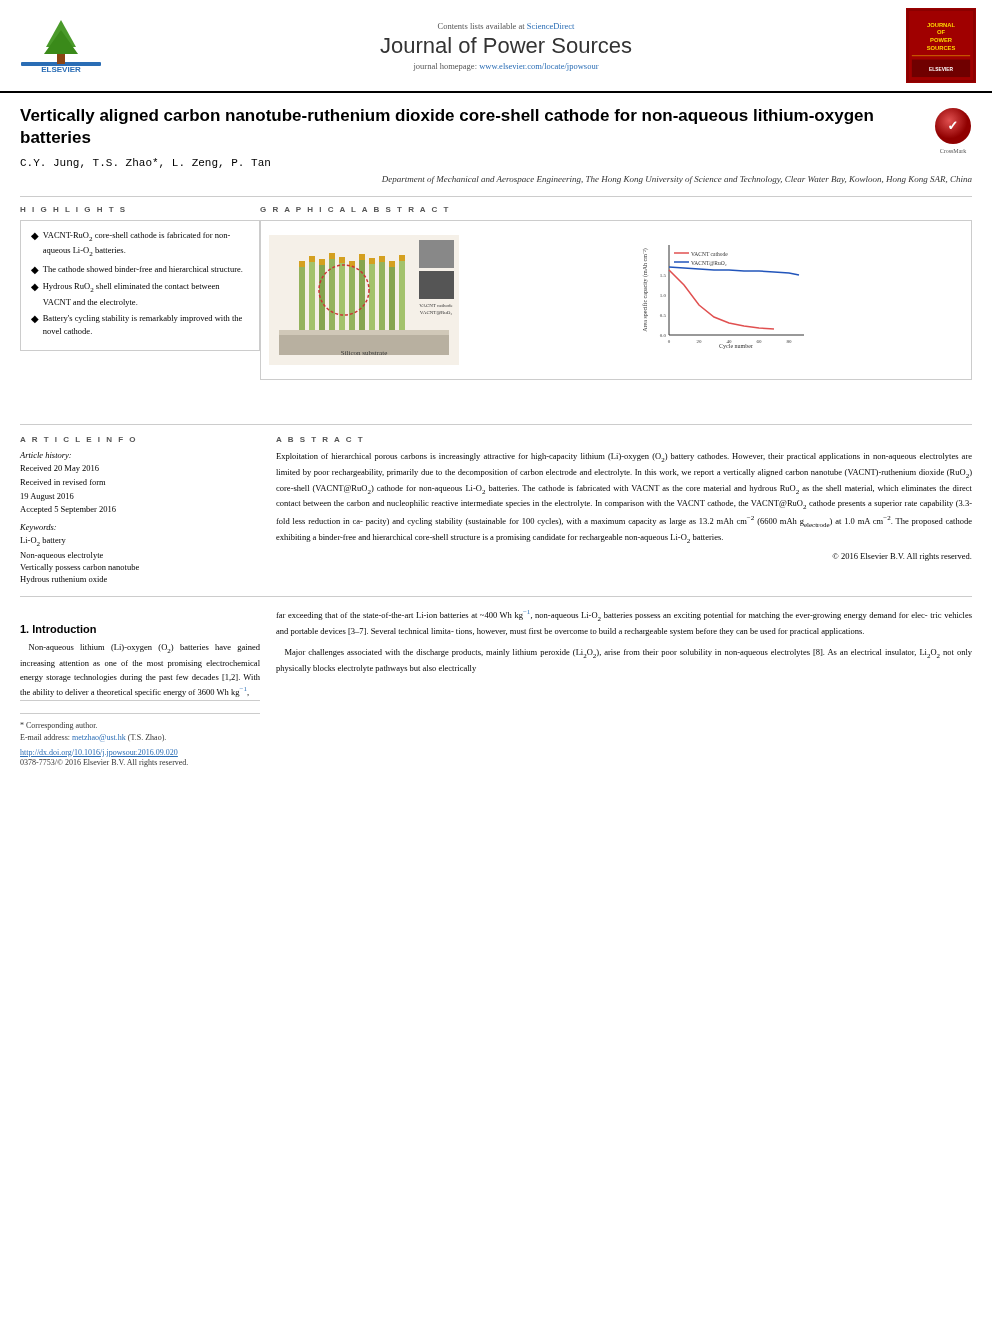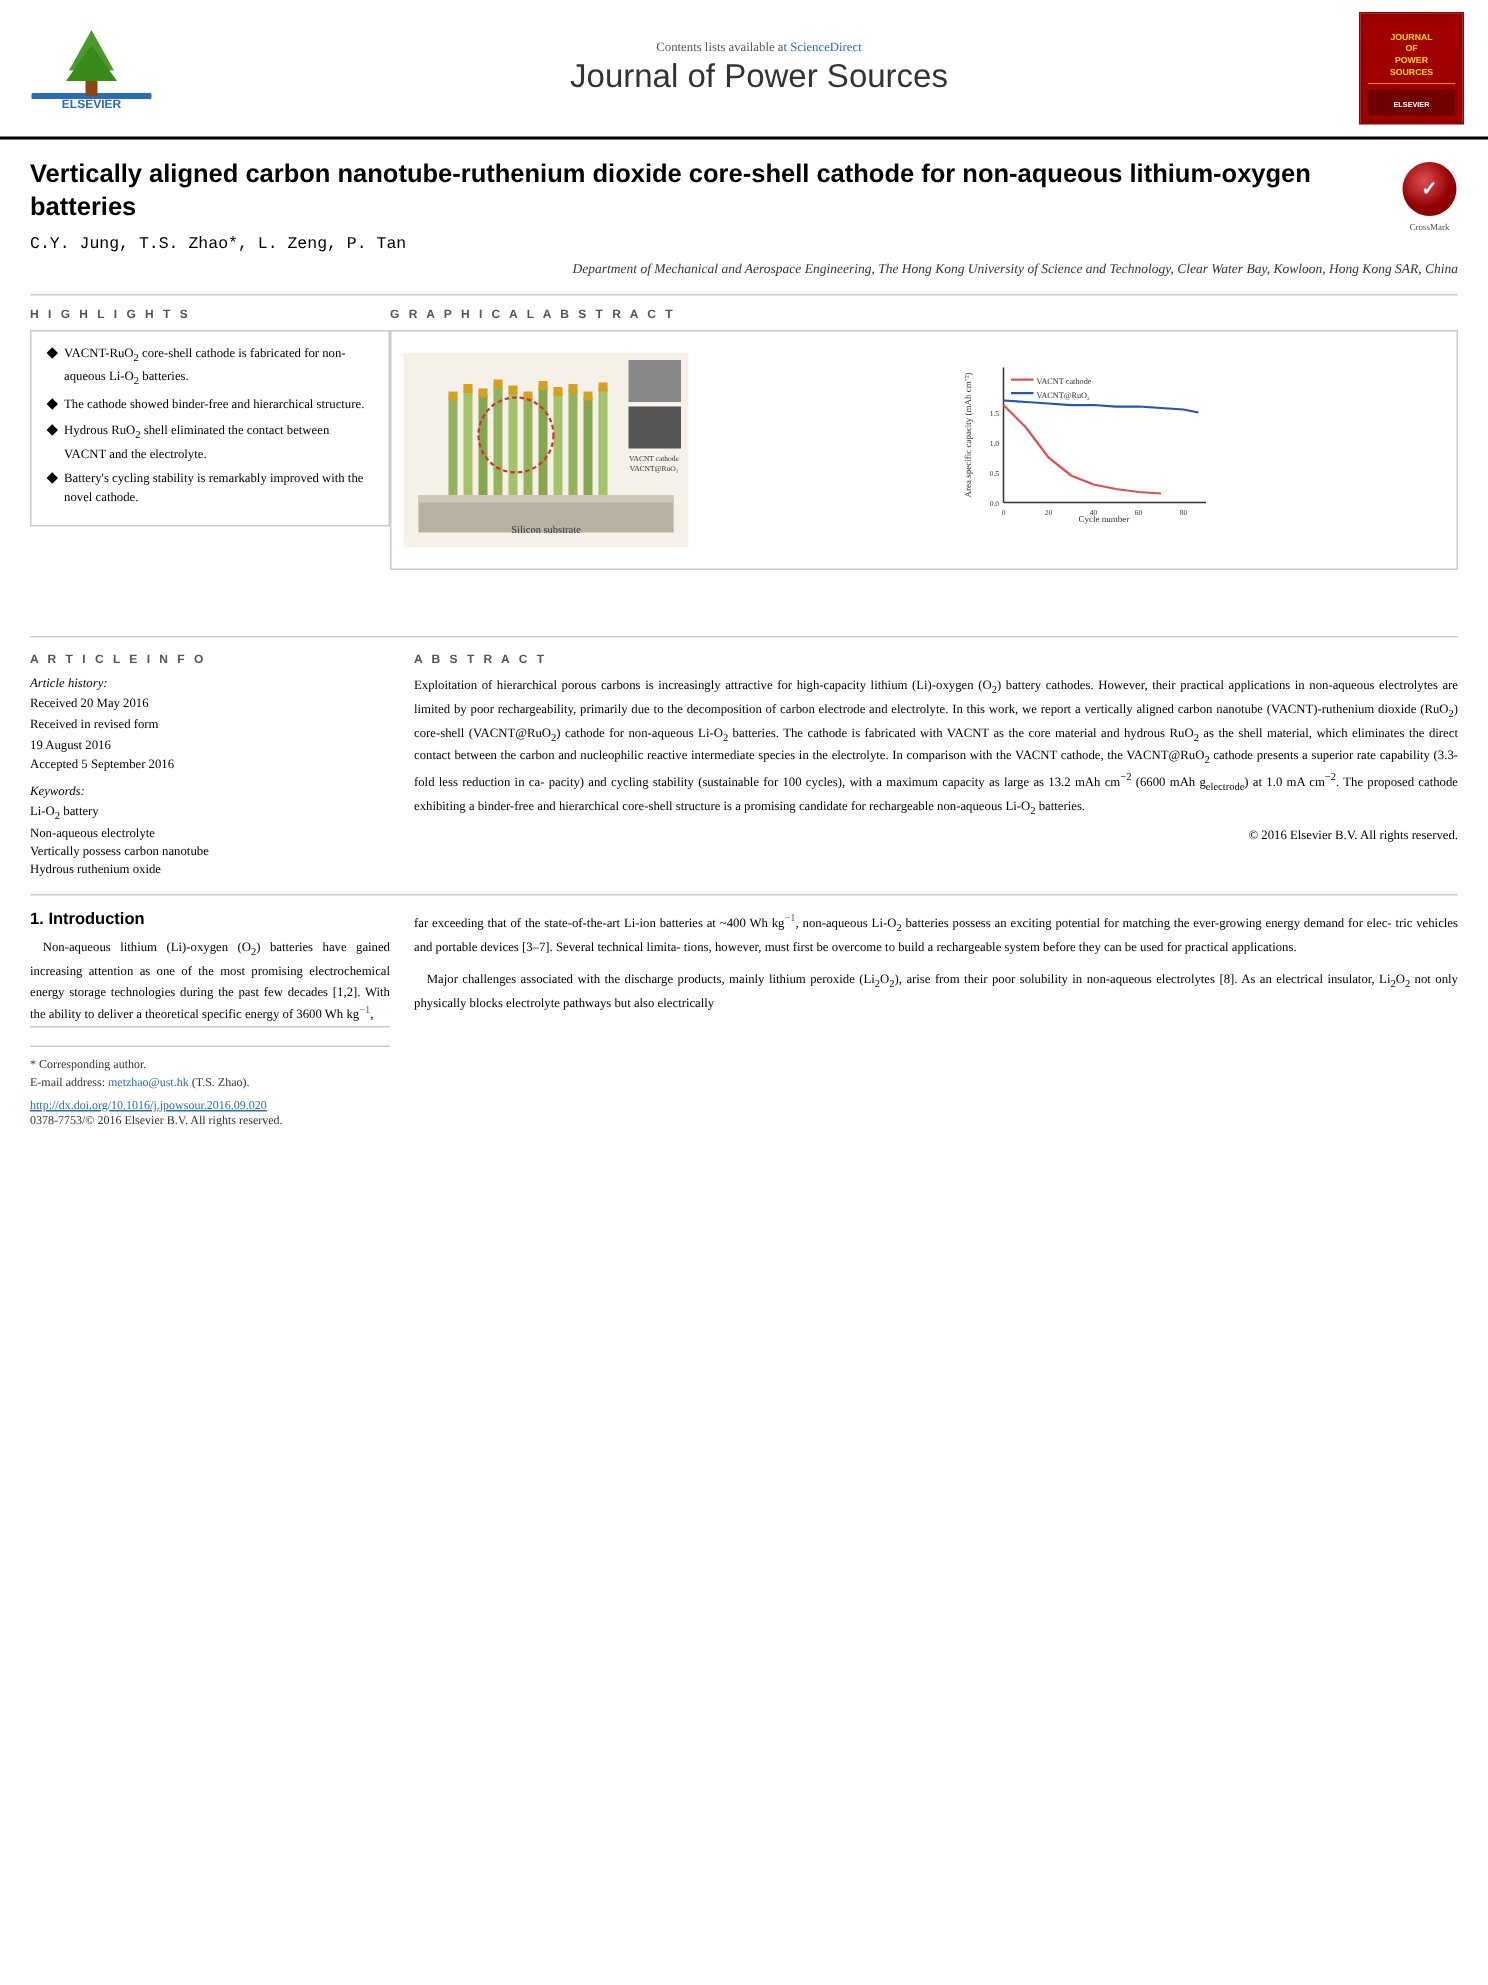--- a/index.html
+++ b/index.html
@@ -251,20 +251,21 @@
     
     .intro-section {
       border-top: 1px solid #ccc;
       padding-top: 10px;
       display: flex;
       gap: 16px;
     }
     .intro-col-left {
       width: 240px;
       flex-shrink: 0;
+      margin-top: 16px;
     }
     .intro-col-right {
       flex: 1;
     }
     .section-title {
       font-size: 11px;
       font-family: Arial, sans-serif;
       font-weight: bold;
       margin-bottom: 6px;
     }
@@ -323,20 +324,24 @@
         <text x="45" y="60" text-anchor="middle" font-size="8" font-family="Arial" fill="#2a6db5" font-weight="bold">ELSEVIER</text>
       </svg>
     </div>
 
     <div class="journal-header-center">
       <div class="contents-available">
         <span>Contents lists available at</span>
         <a href="#">ScienceDirect</a>
       </div>
       <div class="journal-title-main">Journal of Power Sources</div>
+      <div class="journal-homepage">
+        <span>journal homepage:</span>
+        <a href="#">www.elsevier.com/locate/jpowsour</a>
+      </div>
     </div>
 
     <div class="journal-cover">
       <svg viewBox="0 0 70 75" width="70" height="75">
         <rect width="70" height="75" fill="#8B0000"></rect>
         <rect x="2" y="2" width="66" height="71" fill="#a00000"></rect>
         <text x="35" y="18" text-anchor="middle" font-size="6" fill="#ffd700" font-family="Arial" font-weight="bold">JOURNAL</text>
         <text x="35" y="26" text-anchor="middle" font-size="6" fill="#ffd700" font-family="Arial" font-weight="bold">OF</text>
         <text x="35" y="34" text-anchor="middle" font-size="6" fill="#ffd700" font-family="Arial" font-weight="bold">POWER</text>
         <text x="35" y="42" text-anchor="middle" font-size="6" fill="#ffd700" font-family="Arial" font-weight="bold">SOURCES</text>

